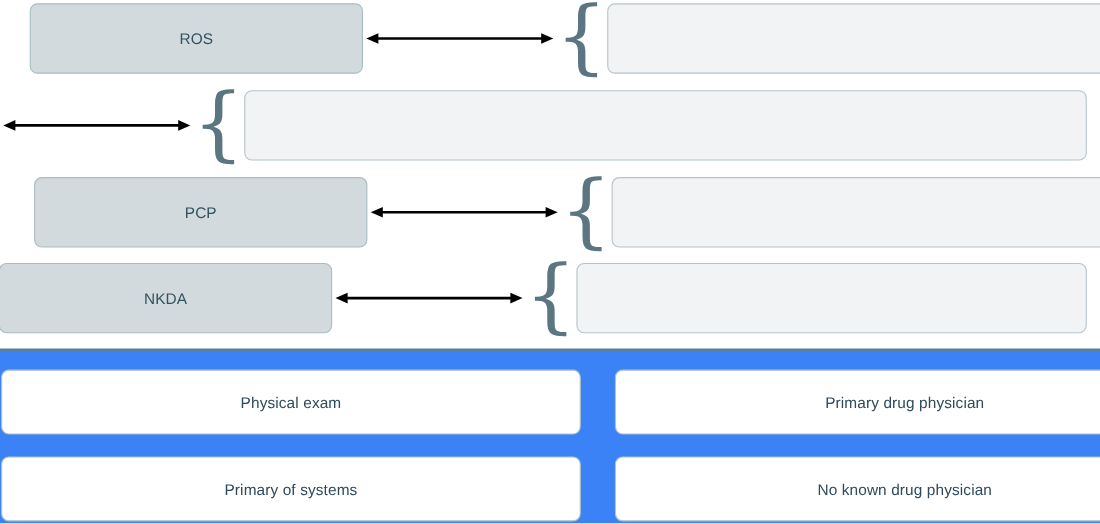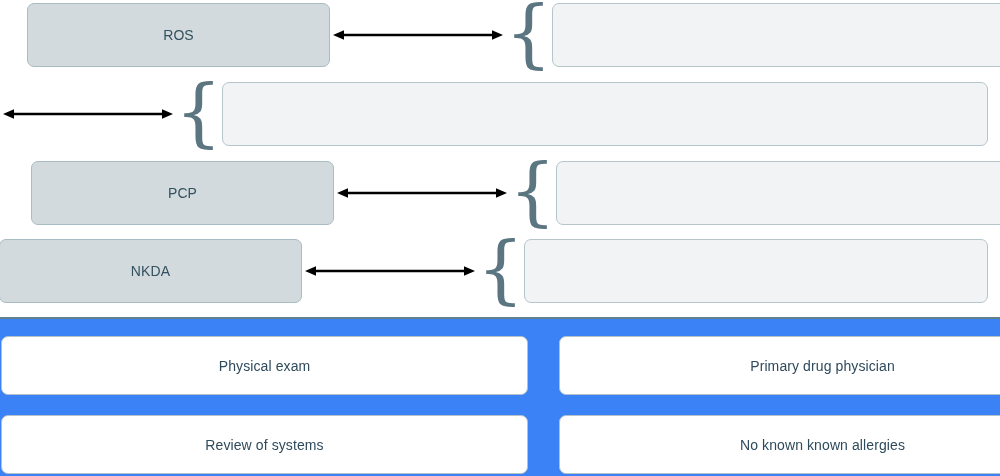--- a/index.html
+++ b/index.html
@@ -209,21 +209,21 @@
 
   <div id="answer-bank">
     <div class="bank-grid">
       <div class="bank-card col-left row-1">
         <span>Physical exam</span>
       </div>
       <div class="bank-card col-right row-1">
         <span>Primary drug physician</span>
       </div>
       <div class="bank-card col-left row-2">
-        <span>Review of systems</span>
+        <span>Primary of systems</span>
       </div>
       <div class="bank-card col-right row-2">
-        <span>No known known allergies</span>
+        <span>No known drug physician</span>
       </div>
     </div>
   </div>
 
 </div>
 
 </body></html>

